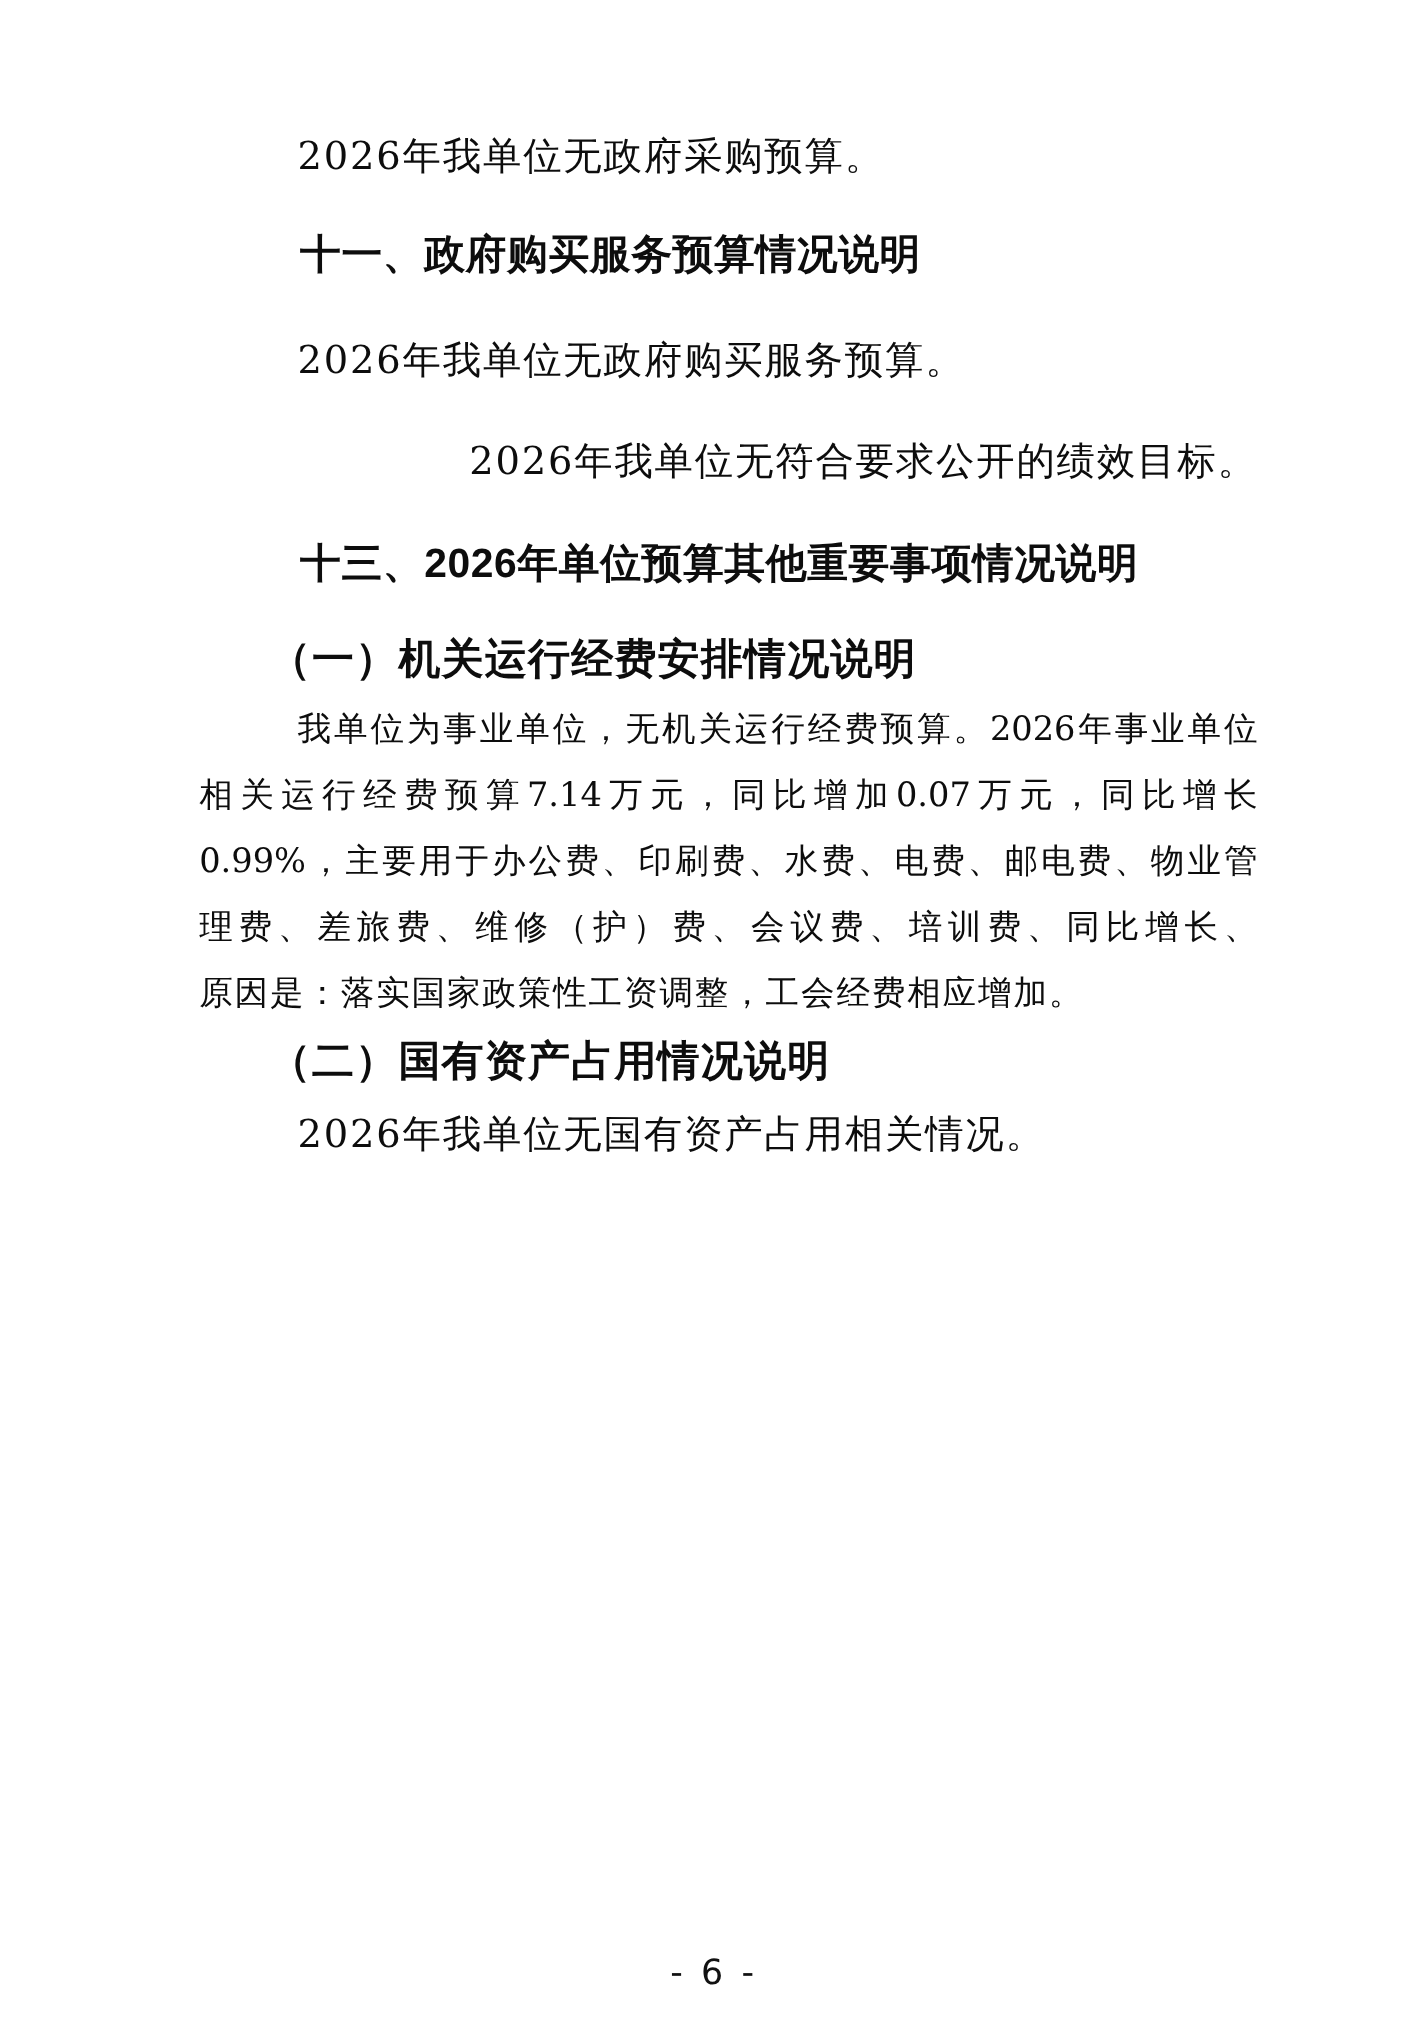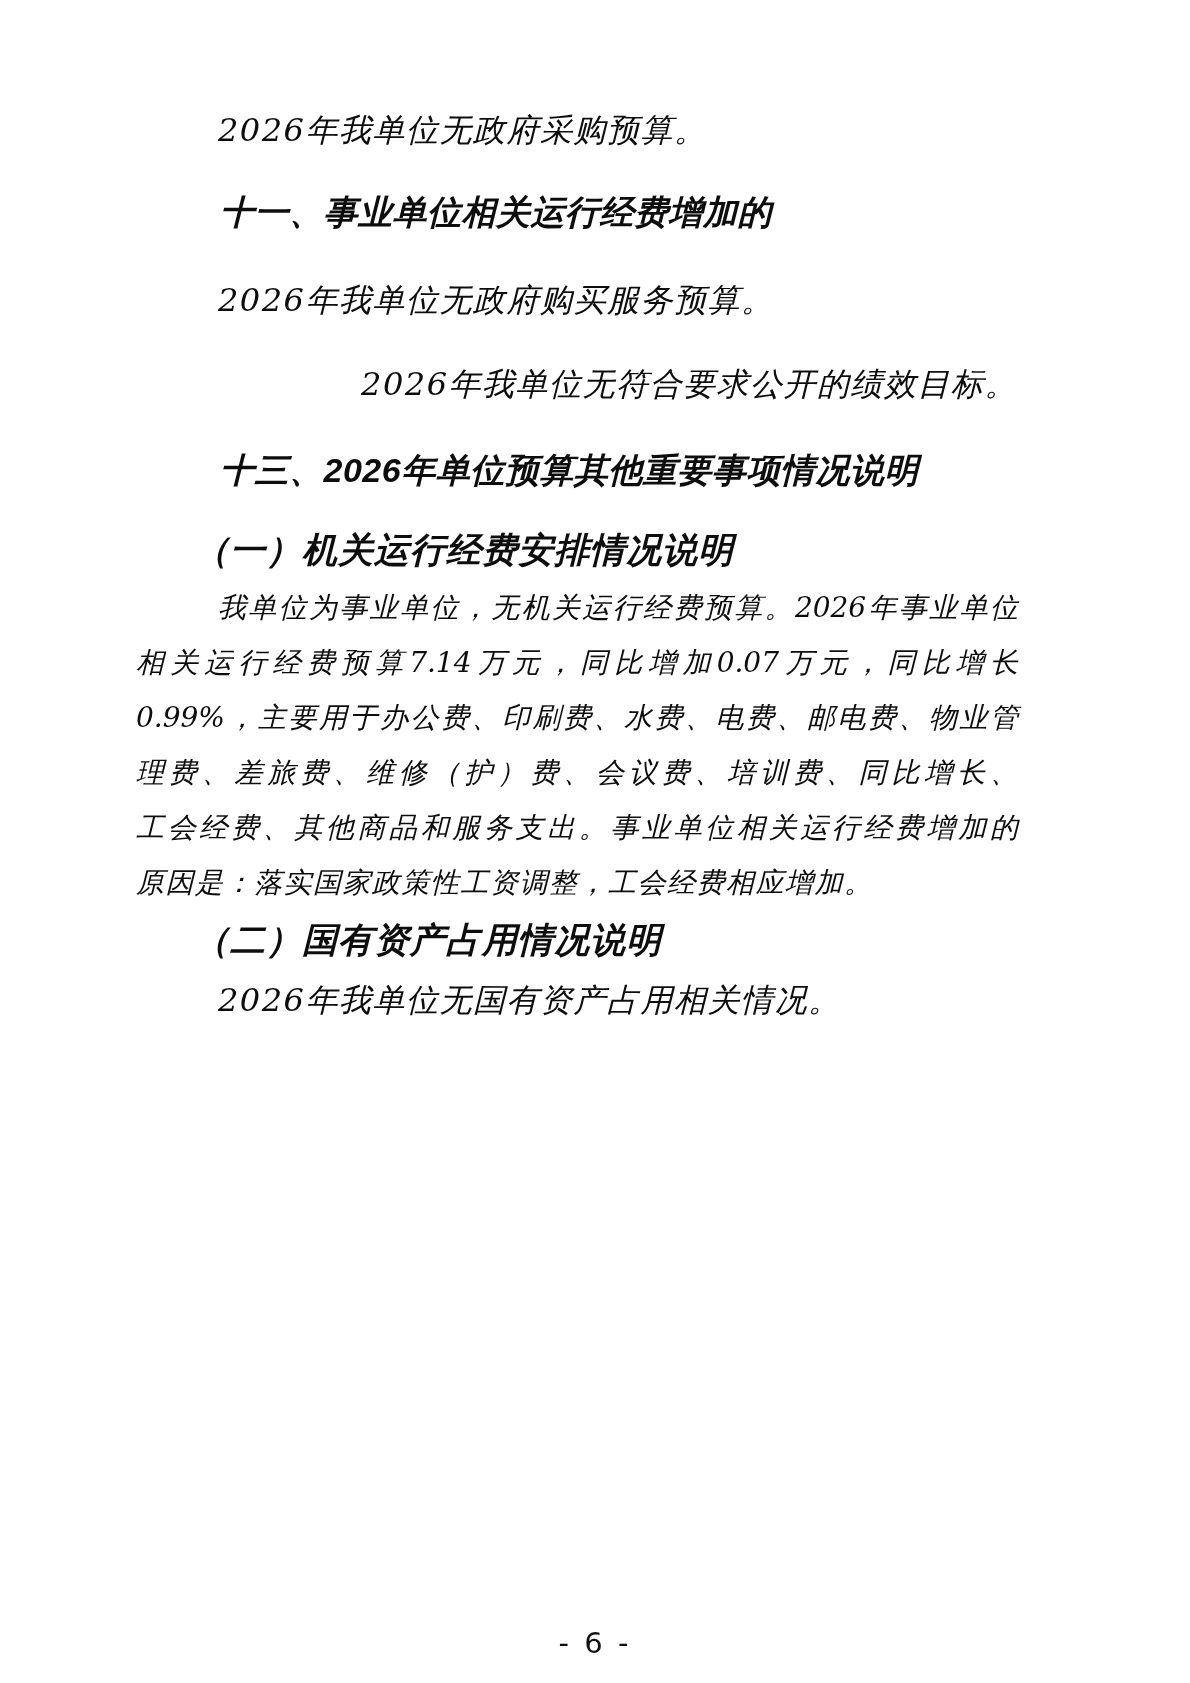--- a/index.html
+++ b/index.html
@@ -11,24 +11,23 @@
     position: relative;
     width: 1190px;
     height: 1683px;
     background: #ffffff;
     color: #0d0d0d;
     overflow: hidden;
     margin: 0 auto;
   }
   .content {
     position: absolute;
-    left: 136px;
+    left: 166px;
     top: 0;
     width: 882px;
-    font-style: italic;
   }
   
   .doc-para {
     font-family: "DejaVu Serif", "Liberation Serif", serif;
     font-size: 32px;
     line-height: 60px;
     letter-spacing: 1.5px;
     text-indent: 82px;
     white-space: nowrap;
   }
@@ -88,36 +87,35 @@
   }
 </style>
 </head>
 <body>
 
 <div class="page">
   <div class="content">
 
     <div class="doc-para m-para1">2026年我单位无政府采购预算。</div>
 
-    <div class="doc-heading m-h11">十一、事业单位相关运行经费增加的</div>
+    <div class="doc-heading m-h11">十一、政府购买服务预算情况说明</div>
 
     <div class="doc-para m-para2">2026年我单位无政府购买服务预算。</div>
 
 
     <div class="doc-para m-para3">2026年我单位无符合要求公开的绩效目标。</div>
 
     <div class="doc-heading m-h13">十三、2026年单位预算其他重要事项情况说明</div>
 
     <div class="doc-subheading m-sub1">（一）机关运行经费安排情况说明</div>
 
     <div class="doc-line first-line">我单位为事业单位，无机关运行经费预算。2026年事业单位</div>
     <div class="doc-line">相关运行经费预算7.14万元，同比增加0.07万元，同比增长</div>
     <div class="doc-line">0.99%，主要用于办公费、印刷费、水费、电费、邮电费、物业管</div>
     <div class="doc-line">理费、差旅费、维修（护）费、会议费、培训费、同比增长、</div>
-    <div class="doc-line">工会经费、其他商品和服务支出。事业单位相关运行经费增加的</div>
     <div class="doc-line last-line">原因是：落实国家政策性工资调整，工会经费相应增加。</div>
 
     <div class="doc-subheading">（二）国有资产占用情况说明</div>
 
     <div class="doc-para">2026年我单位无国有资产占用相关情况。</div>
 
   </div>
 
   <div class="page-number">- 6 -</div>
 </div>

